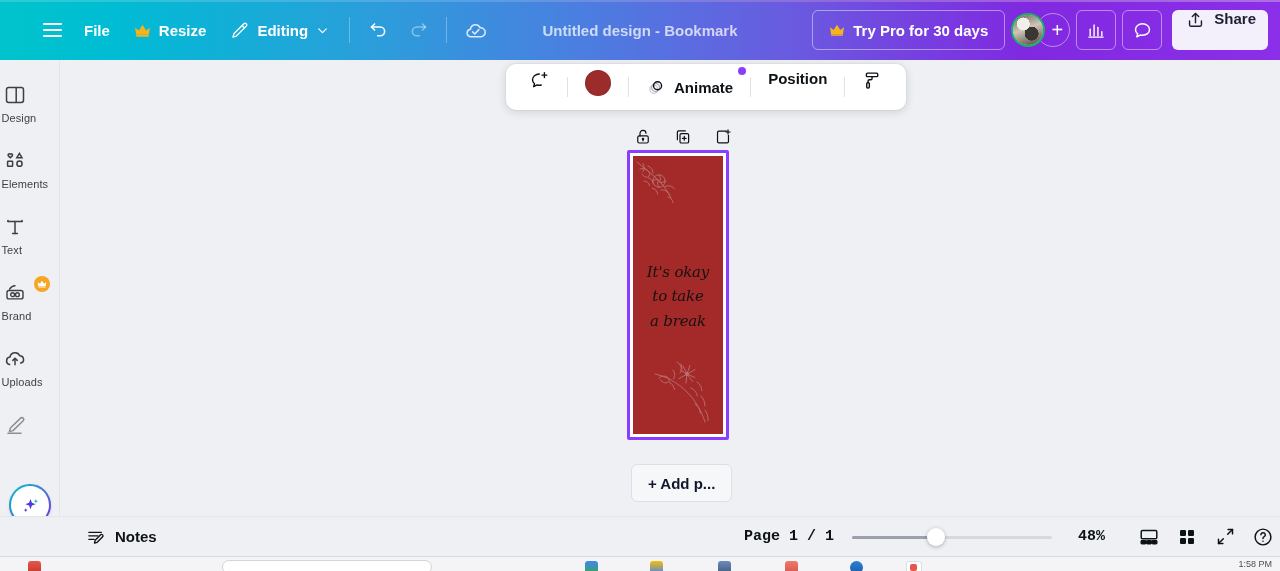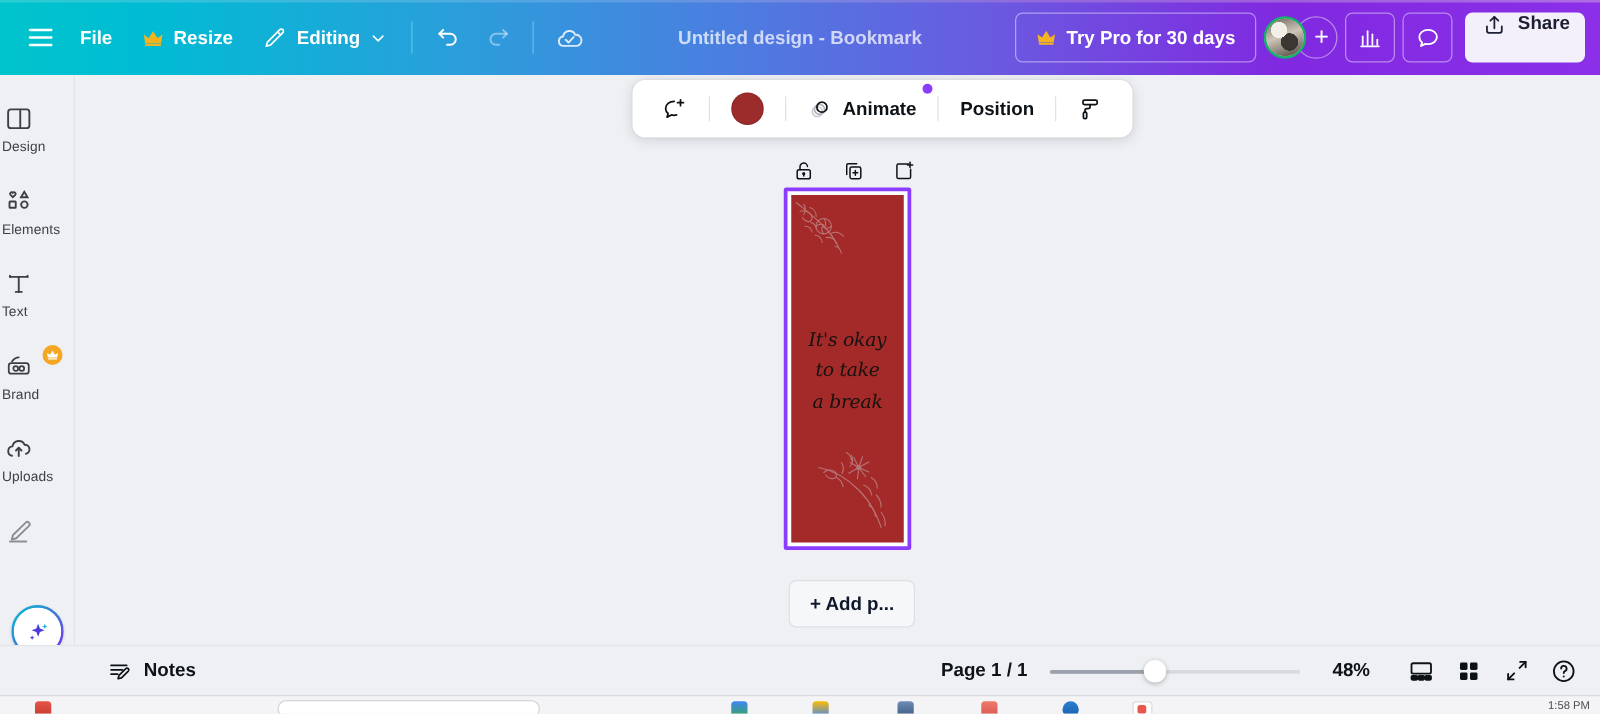--- a/index.html
+++ b/index.html
@@ -19,21 +19,21 @@
     opacity: .55; z-index: 30;
   }
 
   
   .header {
     position: absolute; top: 0; left: 0; width: 1280px; height: 60px;
     background: linear-gradient(90deg,#00c4cc 0%, #00bcd4 9%, #2d9cdb 30%, #4a7fe0 45%, #6a5ae0 62%, #8029e0 80%, #8b2fe8 100%);
     display: flex; align-items: center; z-index: 20;
     color: #fff;
   }
-  .hdr-left { display: flex; align-items: center; gap: 0; padding-left: 12px; }
+  .hdr-left { display: flex; align-items: center; gap: 0; padding-left: 32px; }
   .hdr-btn {
     display: flex; align-items: center; gap: 8px;
     height: 40px; padding: 0 12px; border-radius: 6px;
     color: #fff; font-size: 15px; font-weight: 700; cursor: pointer;
     white-space: nowrap;
   }
   .hdr-icon-btn {
     width: 40px; height: 40px; border-radius: 6px;
     display: flex; align-items: center; justify-content: center; cursor: pointer;
   }
@@ -122,21 +122,21 @@
   }
 
   
   .float-toolbar {
     position:absolute; top:4px; left:446px;
     height: 46px; background:#fff; border-radius:10px;
     box-shadow: 0 2px 10px rgba(14,19,24,.14), 0 0 0 1px rgba(0,0,0,.03);
     display:flex; align-items:center; padding: 0 14px; gap:0; z-index: 14;
   }
   .ft-btn {
-    display:flex; align-items:center; justify-content:center;
+    display:flex; align-items:flex-start; justify-content:center;
     height:34px; padding:0 9px; border-radius:6px; cursor:pointer;
     font-size:15px; font-weight:700; color:#0d1216; white-space:nowrap;
   }
   .ft-sep { width:1px; height:20px; background:#e0e2e7; margin:0 8px; }
   .swatch {
     width:26px; height:26px; border-radius:50%;
     background:#9c2b2b; cursor:pointer; box-shadow: inset 0 0 0 1px rgba(0,0,0,.08);
   }
   .animate-wrap { position:relative; display:flex; align-items:center; gap:7px; }
   .purple-dot {
@@ -189,21 +189,21 @@
   .bottombar {
     position:absolute; bottom:15px; left:0; width:1280px; height:40px;
     background:#eef0f4; border-top:1px solid #e2e5ea;
     display:flex; align-items:center; z-index:16;
   }
   .notes-btn {
     display:flex; align-items:center; gap:9px; margin-left:76px;
     height:32px; padding:0 10px; border-radius:6px; cursor:pointer;
     font-size:15px; font-weight:700; color:#0d1216;
   }
-  .bb-right { margin-left:auto; display:flex; align-items:center; gap:4px; padding-right:12px; }
+  .bb-right { margin-left:auto; display:flex; align-items:center; gap:4px; padding-right:0;font-family:Liberation Mono, monospace; }
   .page-count { font-size:15px; font-weight:700; color:#0d1216; margin-right:14px; white-space:nowrap; }
   .slider { width:200px; height:18px; position:relative; cursor:pointer; margin-right:22px; }
   .slider .track {
     position:absolute; top:8px; left:0; width:200px; height:3px;
     background:#d6d9de; border-radius:2px;
   }
   .slider .fill {
     position:absolute; top:8px; left:0; width:84px; height:3px;
     background:#9aa1ac; border-radius:2px;
   }

